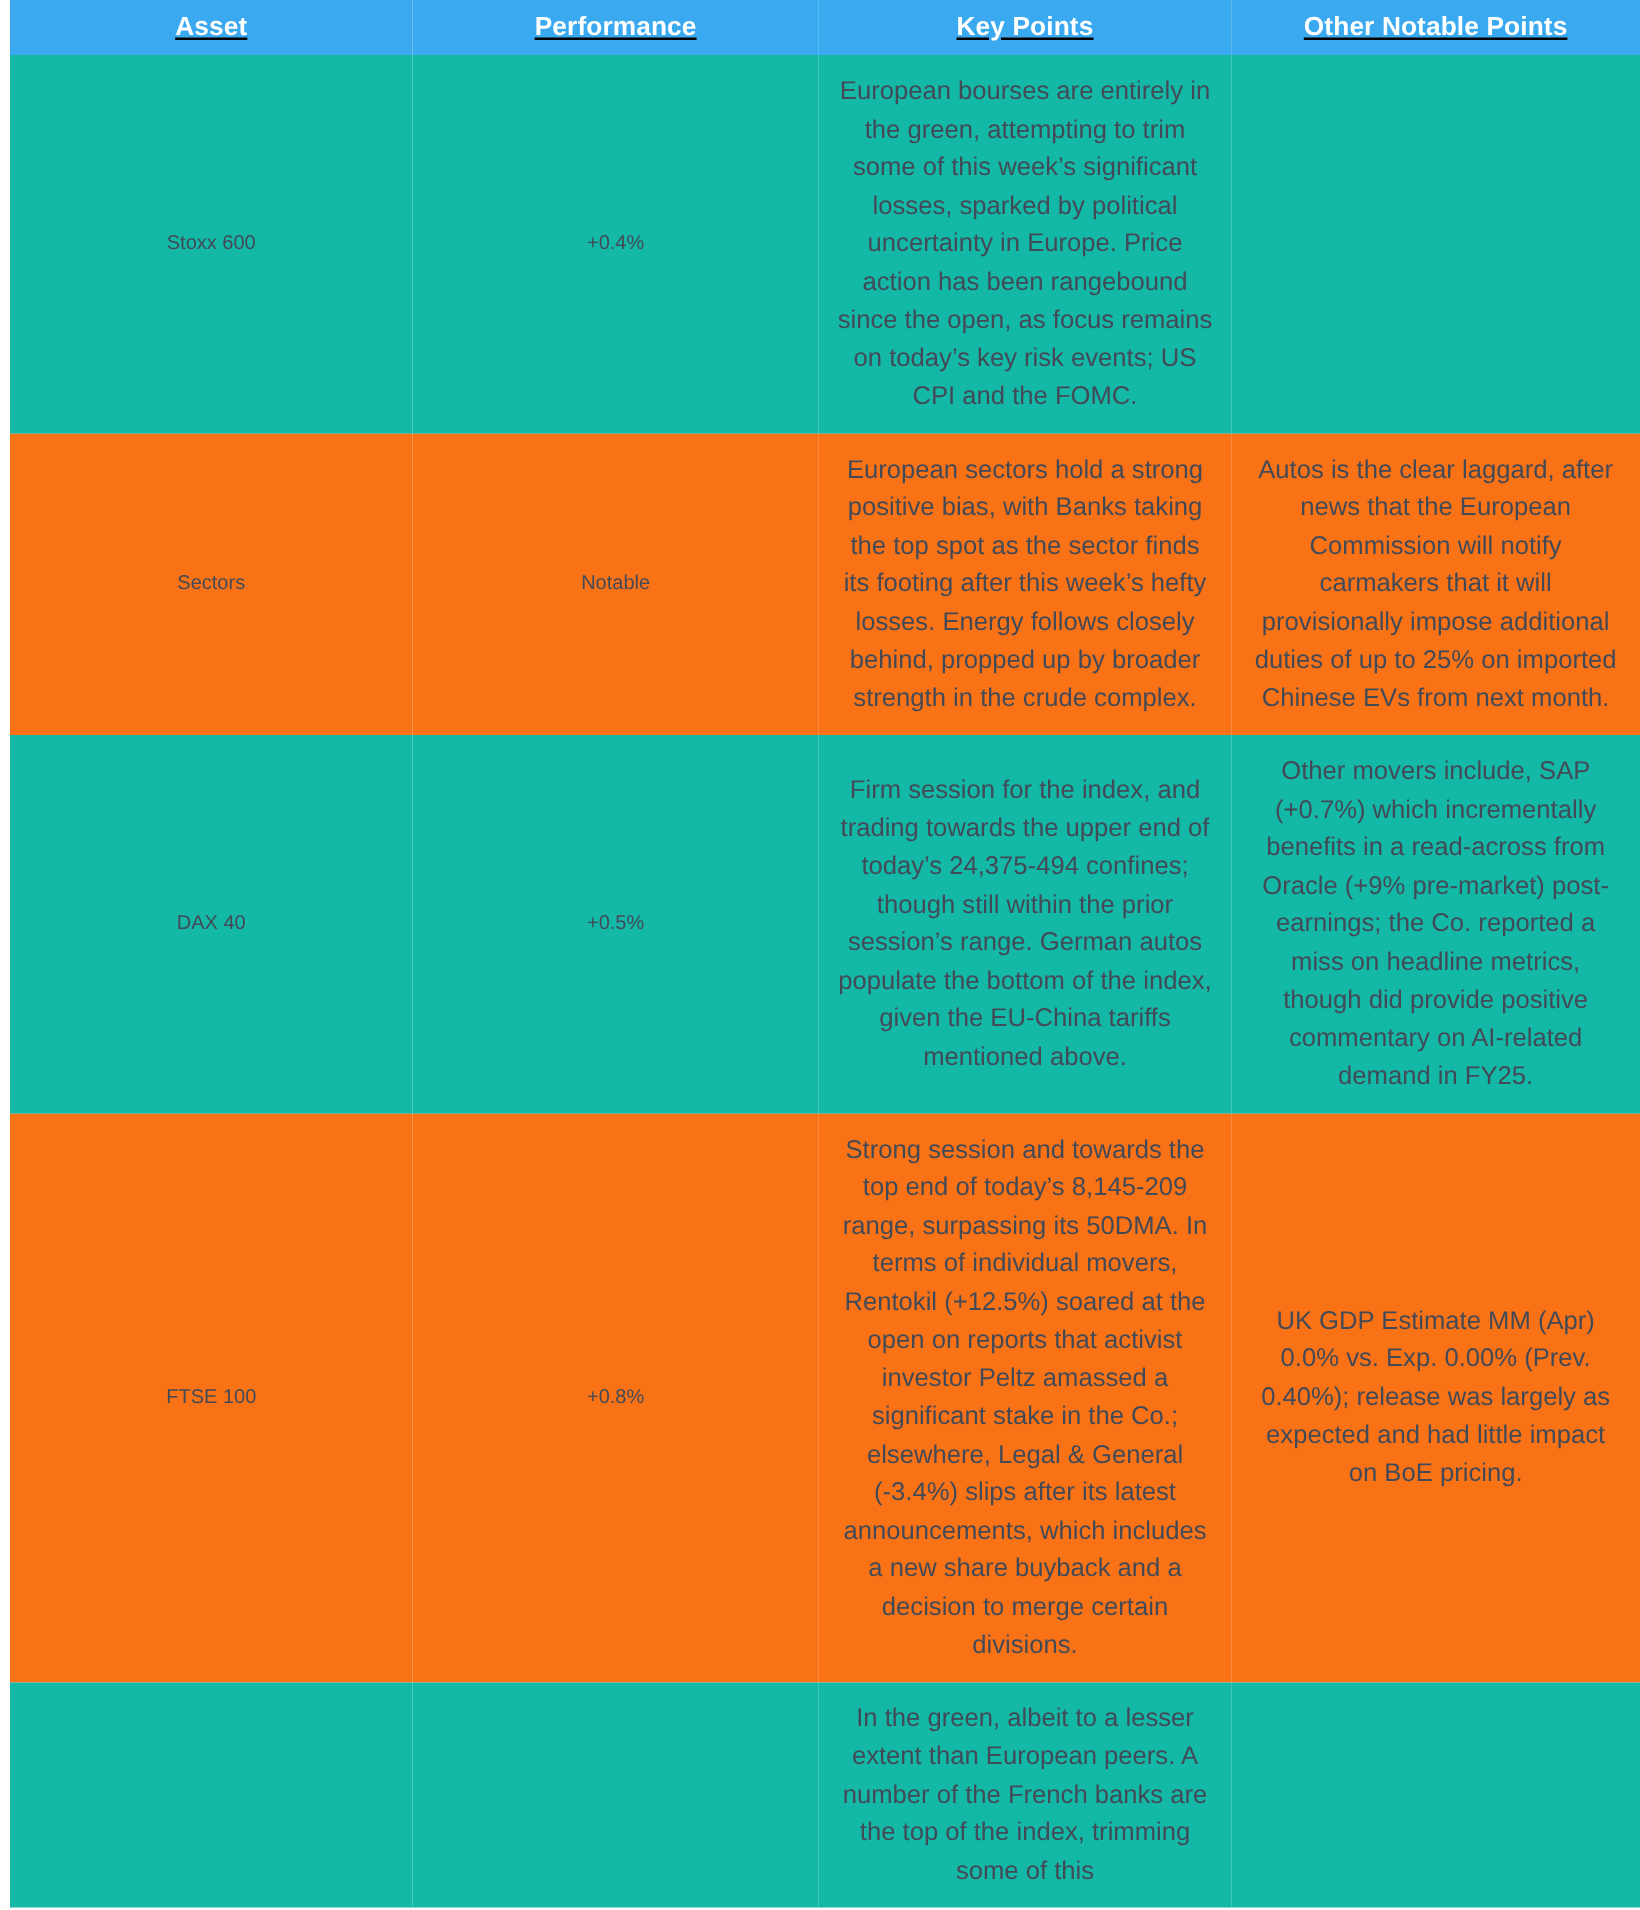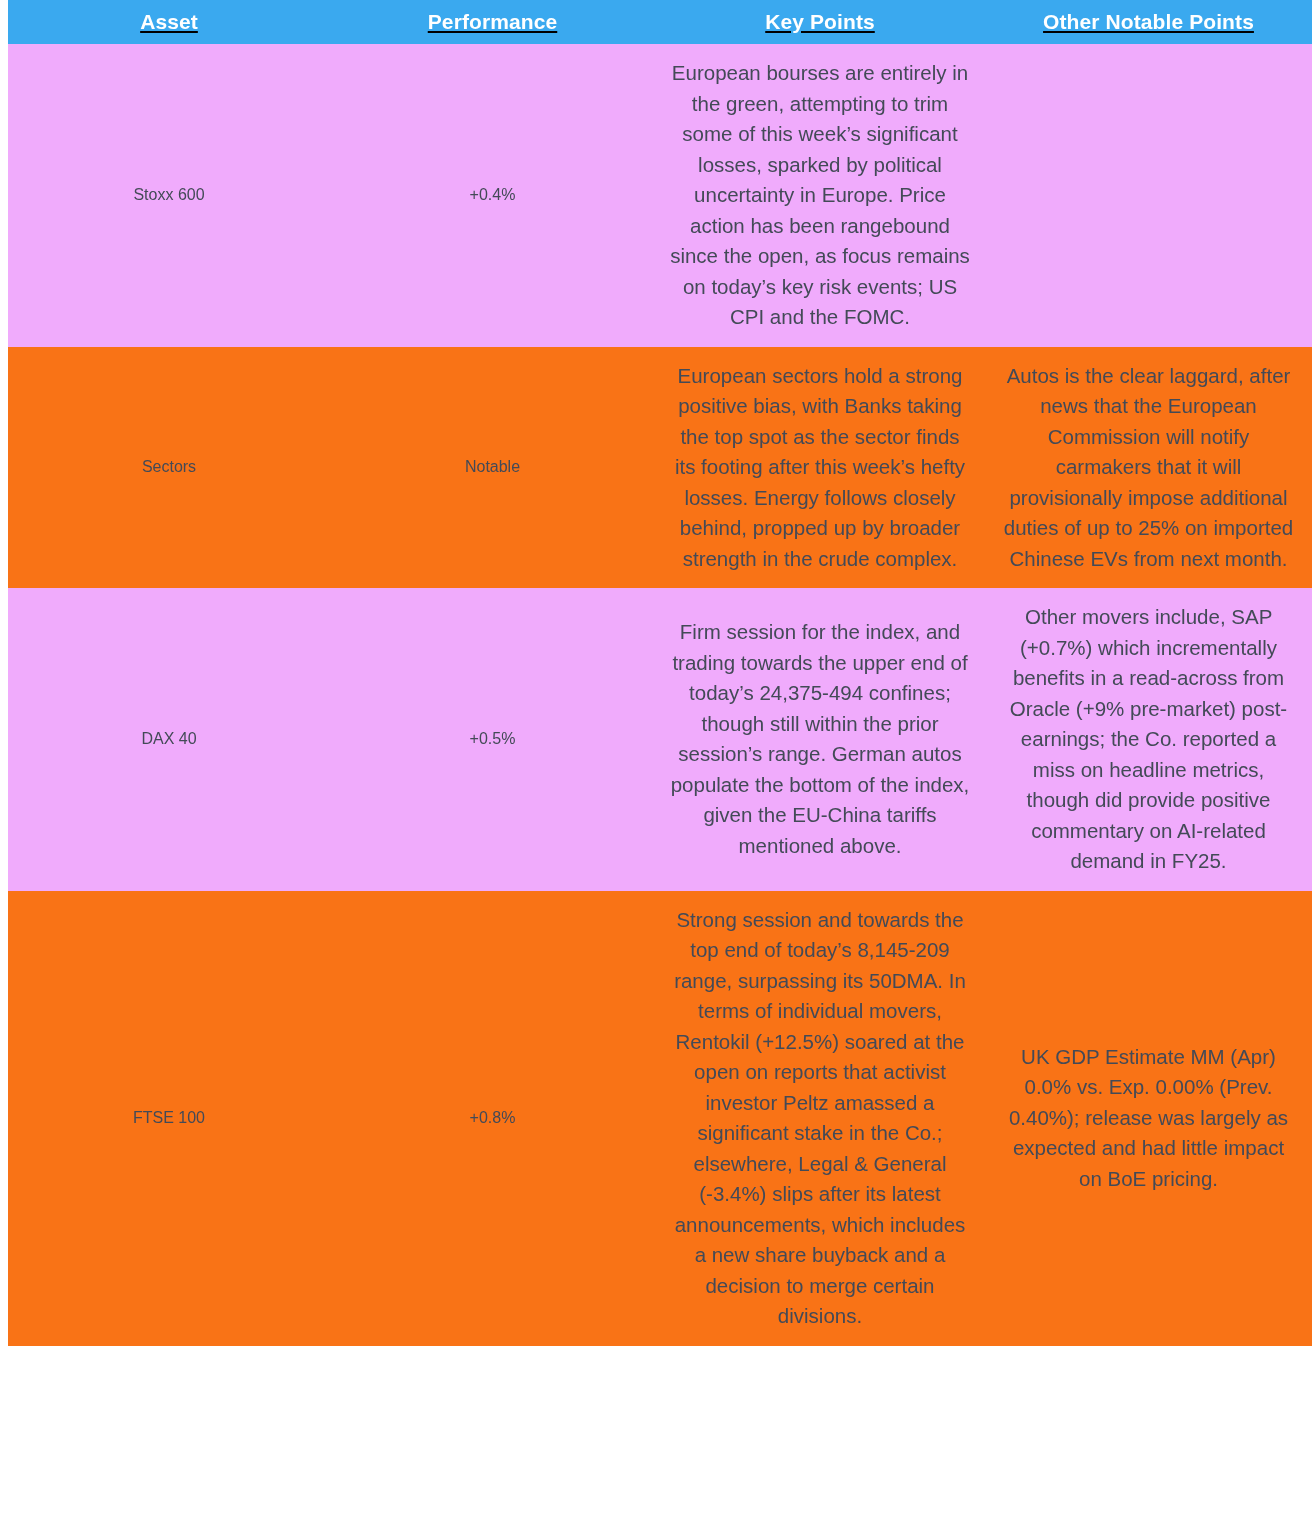--- a/index.html
+++ b/index.html
@@ -57,21 +57,21 @@
   tbody td {
     vertical-align: middle;
     text-align: center;
     color: #434a57;
     font-size: 20.5px;
     line-height: 30.5px;
     padding: 14px 18px;
     border: none;
   }
 
-  tbody tr.row-white > td { background: #f0abfc; }
+  tbody tr.row-white > td { background: #14b8a6; }
   tbody tr.row-gray > td { background: #f97316; }
 
   tbody td.gutter-cell {
     padding: 0;
     background: #ffffff !important;
   }
 
   td.cell-asset, td.cell-perf {
     font-size: 16px;
   }
@@ -126,15 +126,22 @@
           <td class="cell-key">Firm session for the index, and trading towards the upper end of today’s 24,375-494 confines; though still within the prior session’s range. German autos populate the bottom of the index, given the EU-China tariffs mentioned above.</td>
           <td class="cell-other">Other movers include, <span class="b">SAP</span> (+0.7%) which incrementally benefits in a read-across from <span class="b">Oracle</span> (+9% pre-market) post-earnings; the Co. reported a miss on headline metrics, though did provide positive commentary on AI-related demand in FY25.</td>
         </tr>
         <tr class="row-gray">
           <td class="gutter-cell"></td>
           <td class="cell-asset">FTSE 100</td>
           <td class="cell-perf">+0.8%</td>
           <td class="cell-key">Strong session and towards the top end of today’s 8,145-209 range, surpassing its 50DMA. In terms of individual movers, <span class="b">Rentokil</span> (+12.5%) soared at the open on reports that activist investor Peltz amassed a significant stake in the Co.; elsewhere, <span class="b">Legal &amp; General</span> (-3.4%) slips after its latest announcements, which includes a new share buyback and a decision to merge certain divisions.</td>
           <td class="cell-other"><span class="b">UK GDP Estimate MM</span> (Apr) 0.0% vs. Exp. 0.00% (Prev. 0.40%); release was largely as expected and had little impact on BoE pricing.</td>
         </tr>
+        <tr class="row-white">
+          <td class="gutter-cell"></td>
+          <td class="cell-asset"></td>
+          <td class="cell-perf"></td>
+          <td class="cell-key">In the green, albeit to a lesser extent than European peers. A number of the French banks are the top of the index, trimming some of this</td>
+          <td class="cell-other"></td>
+        </tr>
       </tbody>
   </table>
 </div>
 
 </body></html>

